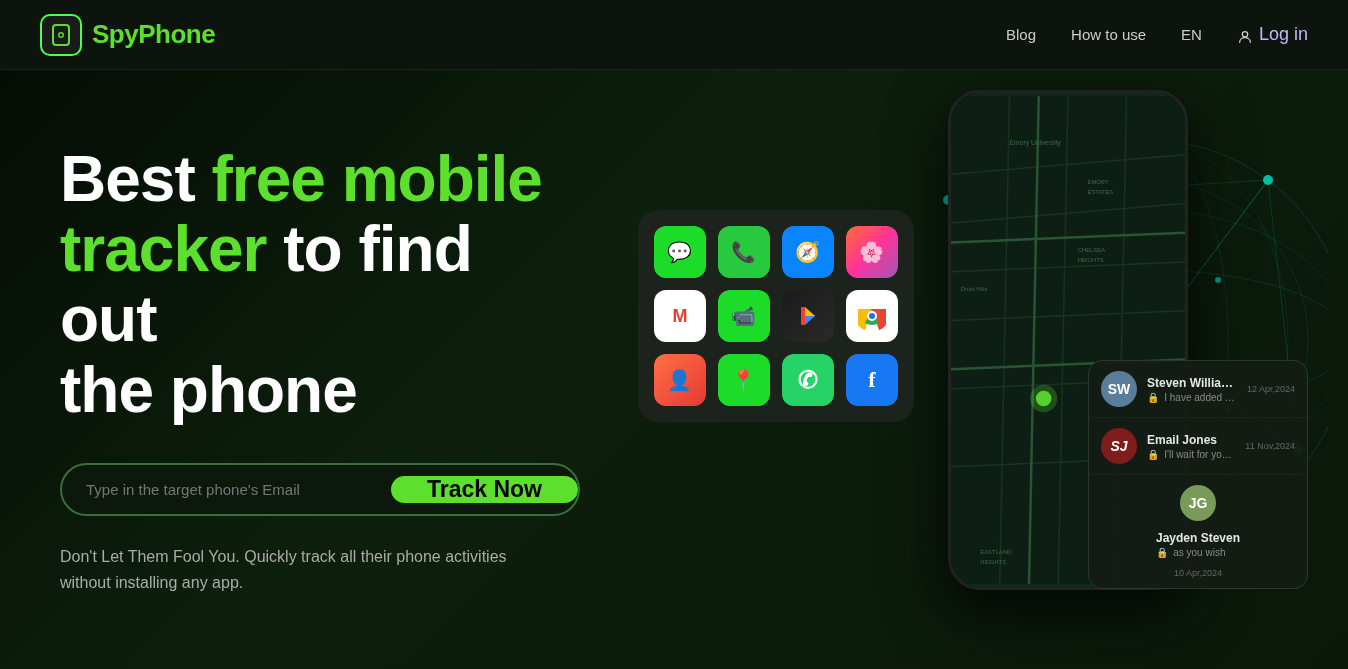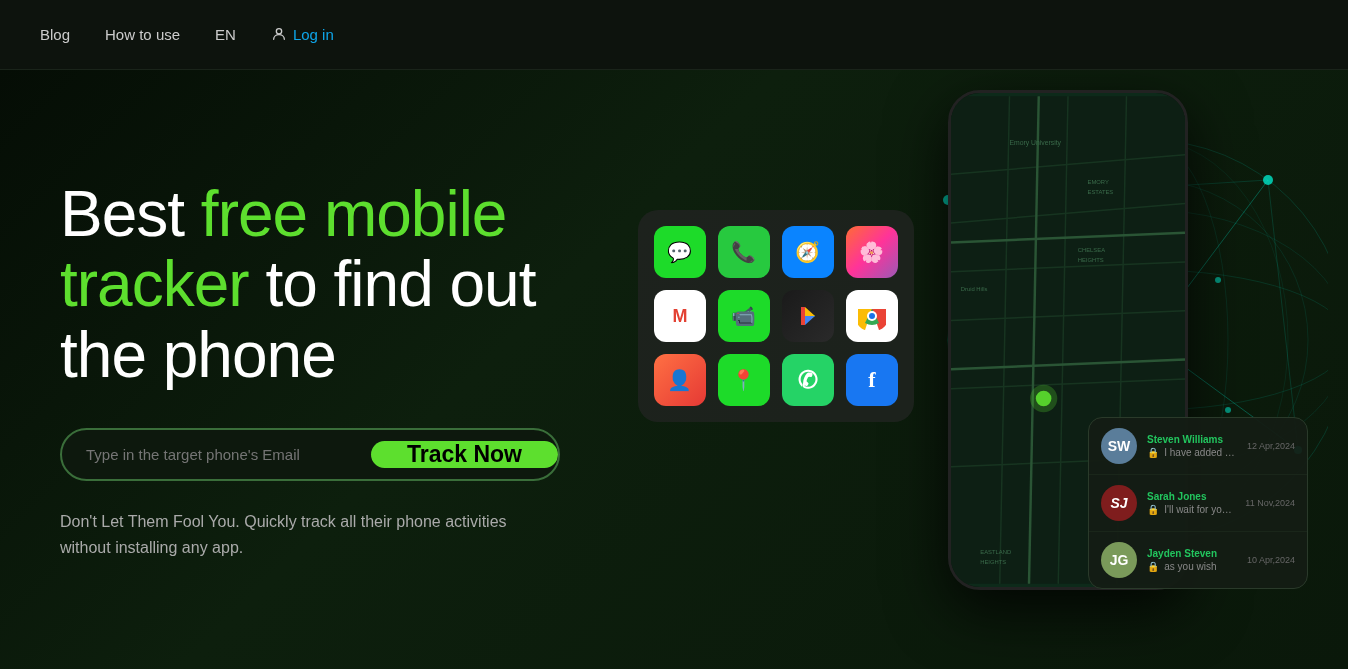--- a/index.html
+++ b/index.html
@@ -51,24 +51,24 @@
       list-style: none;
     }
     .nav-links li a {
       color: #ccc;
       text-decoration: none;
       font-size: 15px;
       font-weight: 500;
     }
     .nav-login {
       display: flex;
-      align-items: flex-start;
+      align-items: flex-end;
       gap: 6px;
-      color: #0ea5e9;
-      font-size: 15px;
+      color: #c4b5fd;
+      font-size: 18px;
       cursor: pointer;
     }
 
     
     .hero {
       position: relative;
       width: 100%;
       min-height: 599px;
       background: linear-gradient(135deg, #050d05 0%, #0d1f0d 40%, #0a180a 100%);
       display: flex;
@@ -78,21 +78,21 @@
 
     .hero-left {
       padding: 60px 40px 60px 60px;
       max-width: 620px;
       z-index: 2;
       flex-shrink: 0;
     }
 
     .hero-headline {
       font-size: 64px;
-      font-weight: 400;
+      font-weight: 700;
       line-height: 1.1;
       margin-bottom: 38px;
       letter-spacing: -1px;
     }
     .hero-headline .white { color: #fff; }
     .hero-headline .green { color: #5ddf2e; }
 
     .search-bar {
       display: flex;
       align-items: center;
@@ -219,38 +219,38 @@
       z-index: 10;
       border: 1px solid #2a3a2a;
     }
     .msg-item {
       display: flex;
       align-items: center;
       padding: 10px 12px;
       gap: 10px;
       border-bottom: 1px solid #1a261a;
     }
-    .msg-item:last-child { border-bottom: none; }
+    .msg-item:last-child { border-bottom: none; flex-direction: column; }
     .msg-avatar {
       width: 36px;
       height: 36px;
       border-radius: 50%;
       flex-shrink: 0;
       display: flex;
       align-items: center;
       justify-content: center;
       font-size: 14px;
       font-weight: bold;
       color: #fff;
     }
     .msg-content { flex: 1; min-width: 0; }
     .msg-name {
-      font-size: 10px;
+      font-size: 12px;
       font-weight: 600;
-      color: #22c55e;
+      color: #e5e5e5;
       white-space: nowrap;
       overflow: hidden;
       text-overflow: ellipsis;
     }
     .msg-text {
       font-size: 10px;
       color: #888;
       white-space: nowrap;
       overflow: hidden;
       text-overflow: ellipsis;
@@ -265,20 +265,30 @@
     
     .map-svg {
       width: 100%;
       height: 100%;
     }
   </style>
 </head>
 <body>
 
 <nav>
+  <div class="nav-logo">
+    <div class="logo-icon">
+      <svg viewBox="0 0 24 24" fill="none">
+        <rect x="4" y="2" width="16" height="20" rx="3" stroke="#5ddf2e" stroke-width="2"></rect>
+        <circle cx="12" cy="12" r="3" fill="#5ddf2e"></circle>
+        <circle cx="12" cy="12" r="1.5" fill="#000"></circle>
+      </svg>
+    </div>
+    <span class="logo-text">SpyPhone</span>
+  </div>
 
   <ul class="nav-links">
     <li>
       <a href="#">Blog</a>
     </li>
     <li>
       <a href="#">How to use</a>
     </li>
     <li>
       <a href="#">EN</a>
@@ -429,21 +439,21 @@
             <span style="font-size:10px;margin-right:2px;">🔒</span>
             <span>I have added you</span>
           </div>
         </div>
         <div class="msg-date">12 Apr,2024</div>
       </div>
 
       <div class="msg-item">
         <div class="msg-avatar" style="background:#7f1d1d;font-style:italic;">SJ</div>
         <div class="msg-content">
-          <div class="msg-name">Sarah Jones</div>
+          <div class="msg-name">Email Jones</div>
           <div class="msg-text">
             <span style="font-size:10px;margin-right:2px;">🔒</span>
             <span>I'll wait for you at the old place</span>
           </div>
         </div>
         <div class="msg-date">11 Nov,2024</div>
       </div>
 
       <div class="msg-item">
         <div class="msg-avatar" style="background:#7a9a5a;">JG</div>

